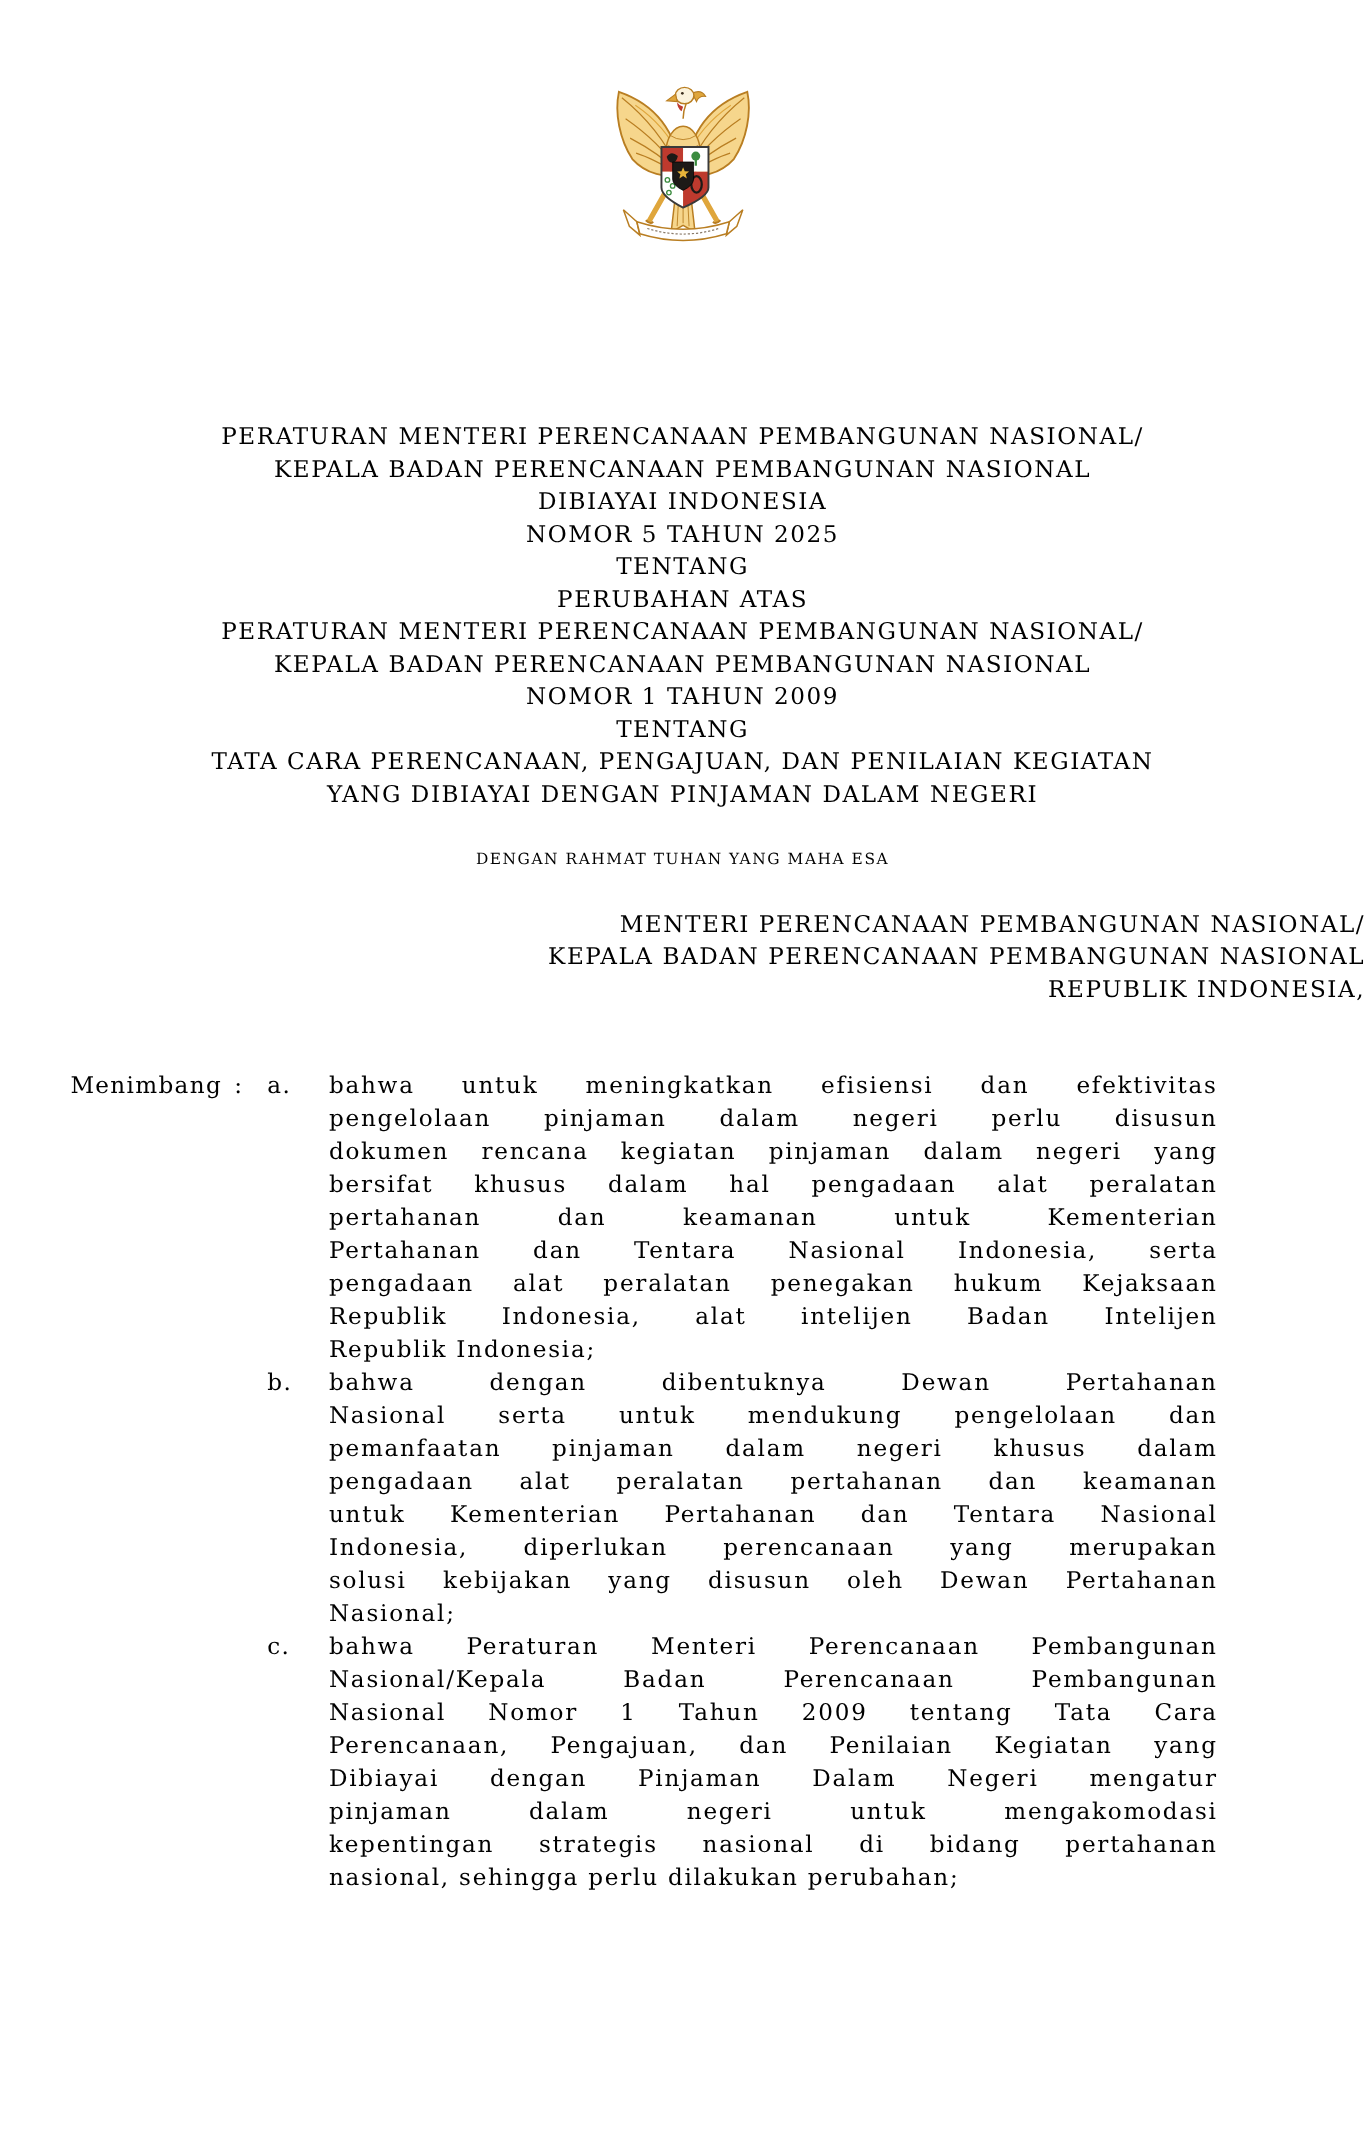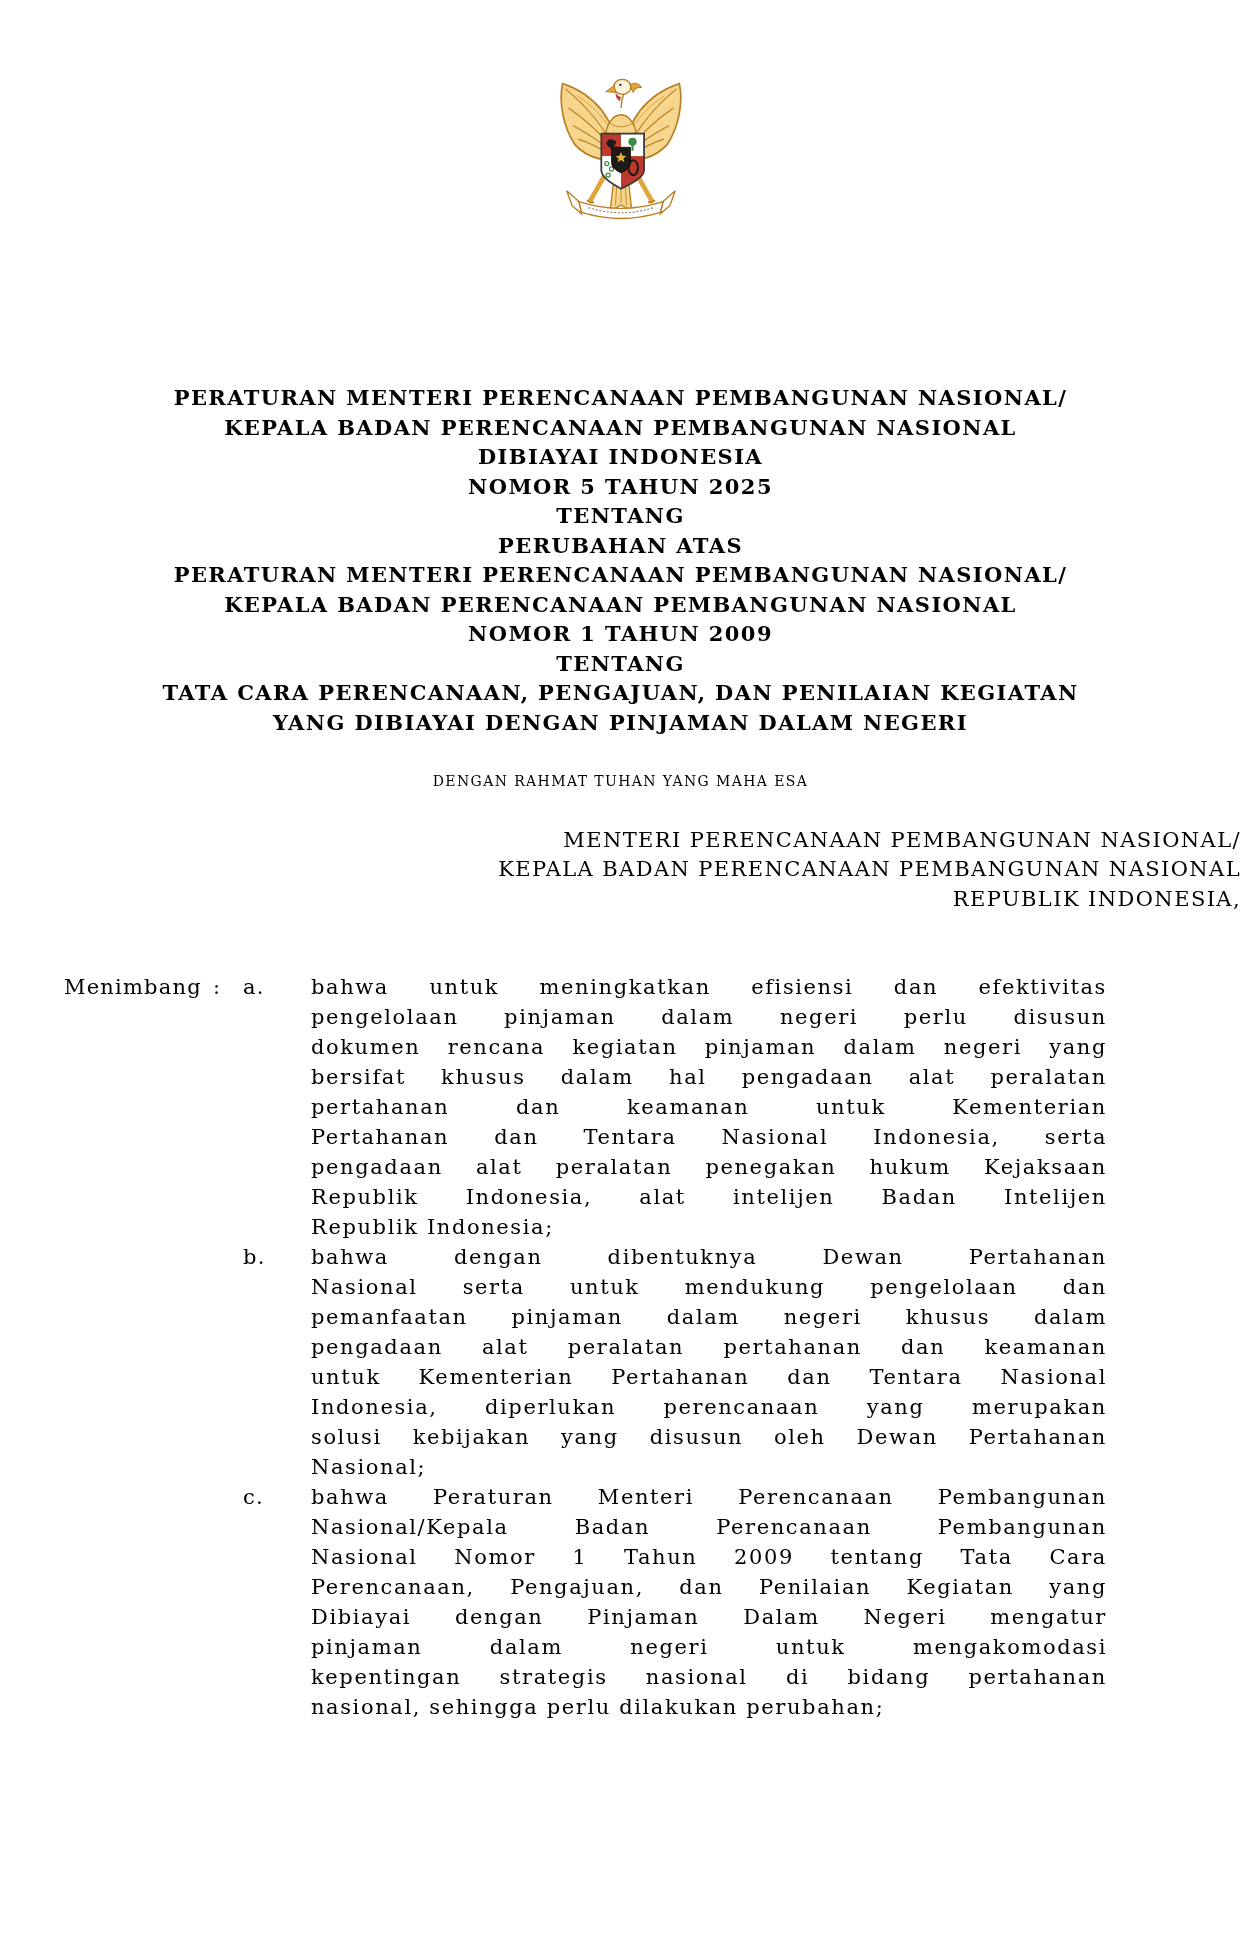--- a/index.html
+++ b/index.html
@@ -19,21 +19,20 @@
     margin: 74px auto 0 auto;
   }
   .emblem svg { width: 100%; height: 100%; display: block; }
 
   .title-block {
     margin-top: 157px;
     text-align: center;
     font-size: 21px;
     line-height: 29.5px;
     letter-spacing: 1.4px;
-    font-weight: bold;
   }
   .invocation {
     margin-top: 30px;
     text-align: center;
     font-size: 14px;
     line-height: 29.5px;
     letter-spacing: 1.4px;
   }
   .issuer-block {
     margin-top: 29px;
@@ -51,21 +50,21 @@
     grid-template-columns: 149px 30px 56px 1fr;
     font-size: 21px;
     line-height: 30px;
   }
   .cons-label { grid-column: 1; grid-row: 1; letter-spacing: 1.2px; }
   .cons-colon { grid-column: 2; grid-row: 1; }
   .cons-letter { grid-column: 3; letter-spacing: 1.2px; }
   .cons-text { grid-column: 4; letter-spacing: 1.6px; }
 
   .tline { display: block; }
-  .justify .tline { text-align: justify; text-align-last: justify; margin-left: 12px; }
+  .justify .tline { text-align: justify; text-align-last: justify; }
   .justify .tline.last { text-align: left; text-align-last: left; }
 </style>
 </head>
 <body>
 
 <div class="page">
 
   <div class="emblem">
     <svg viewBox="0 0 200 224" xmlns="http://www.w3.org/2000/svg">
       <defs>

